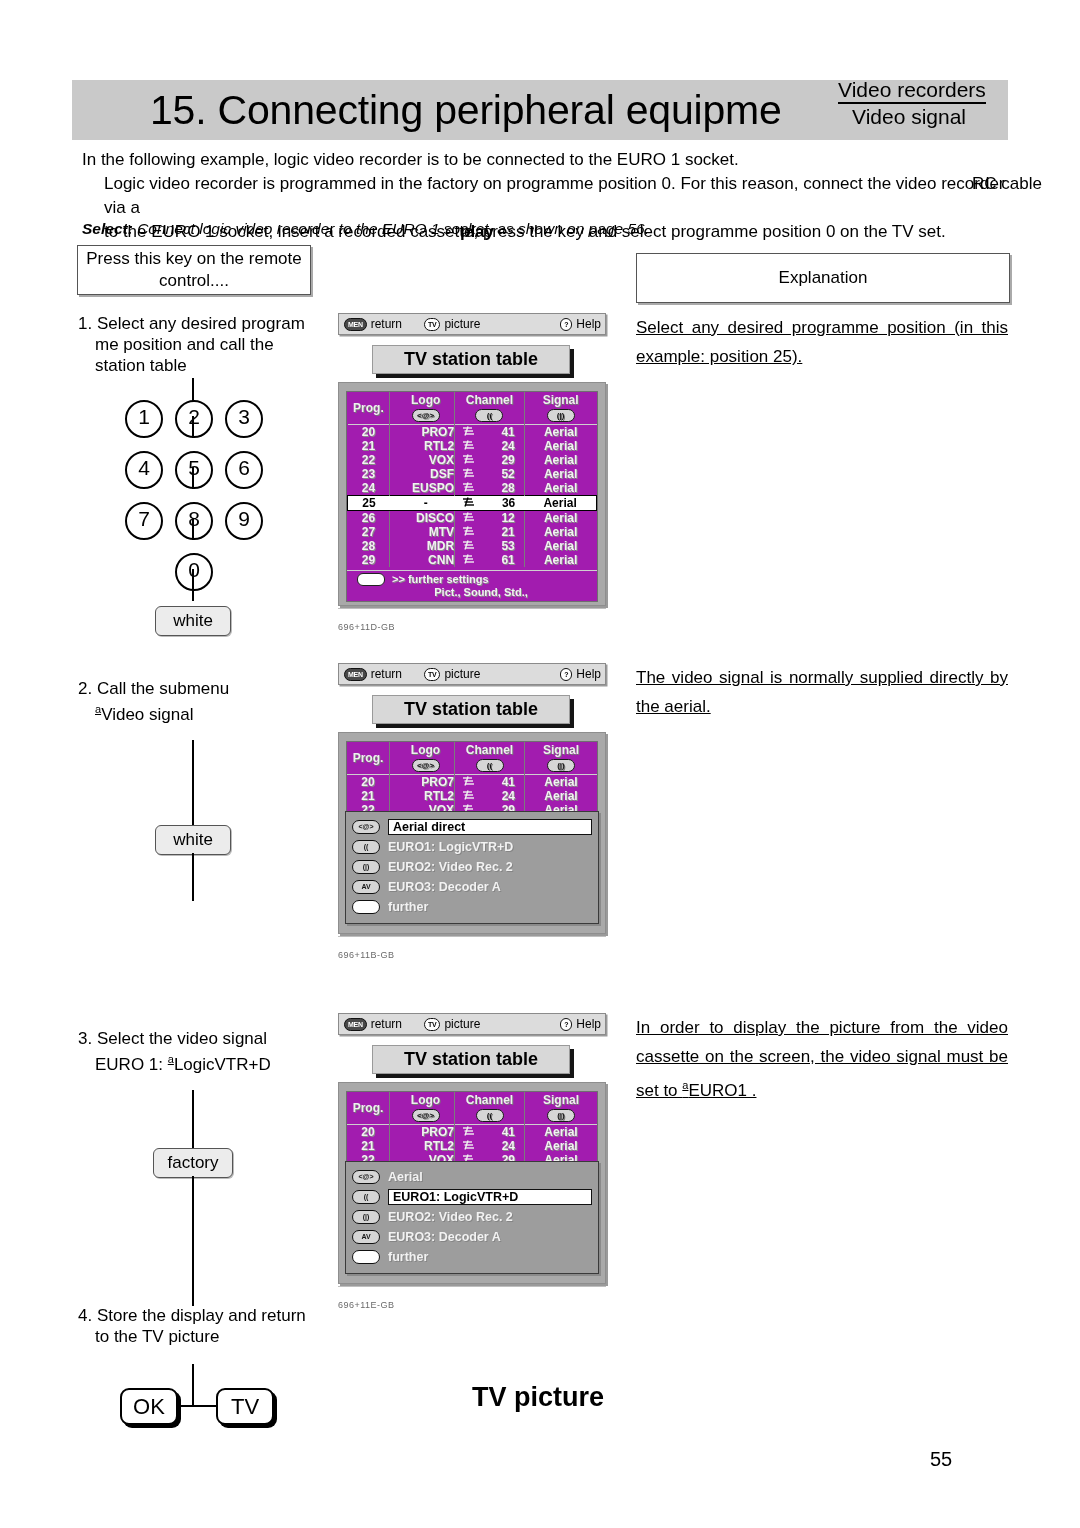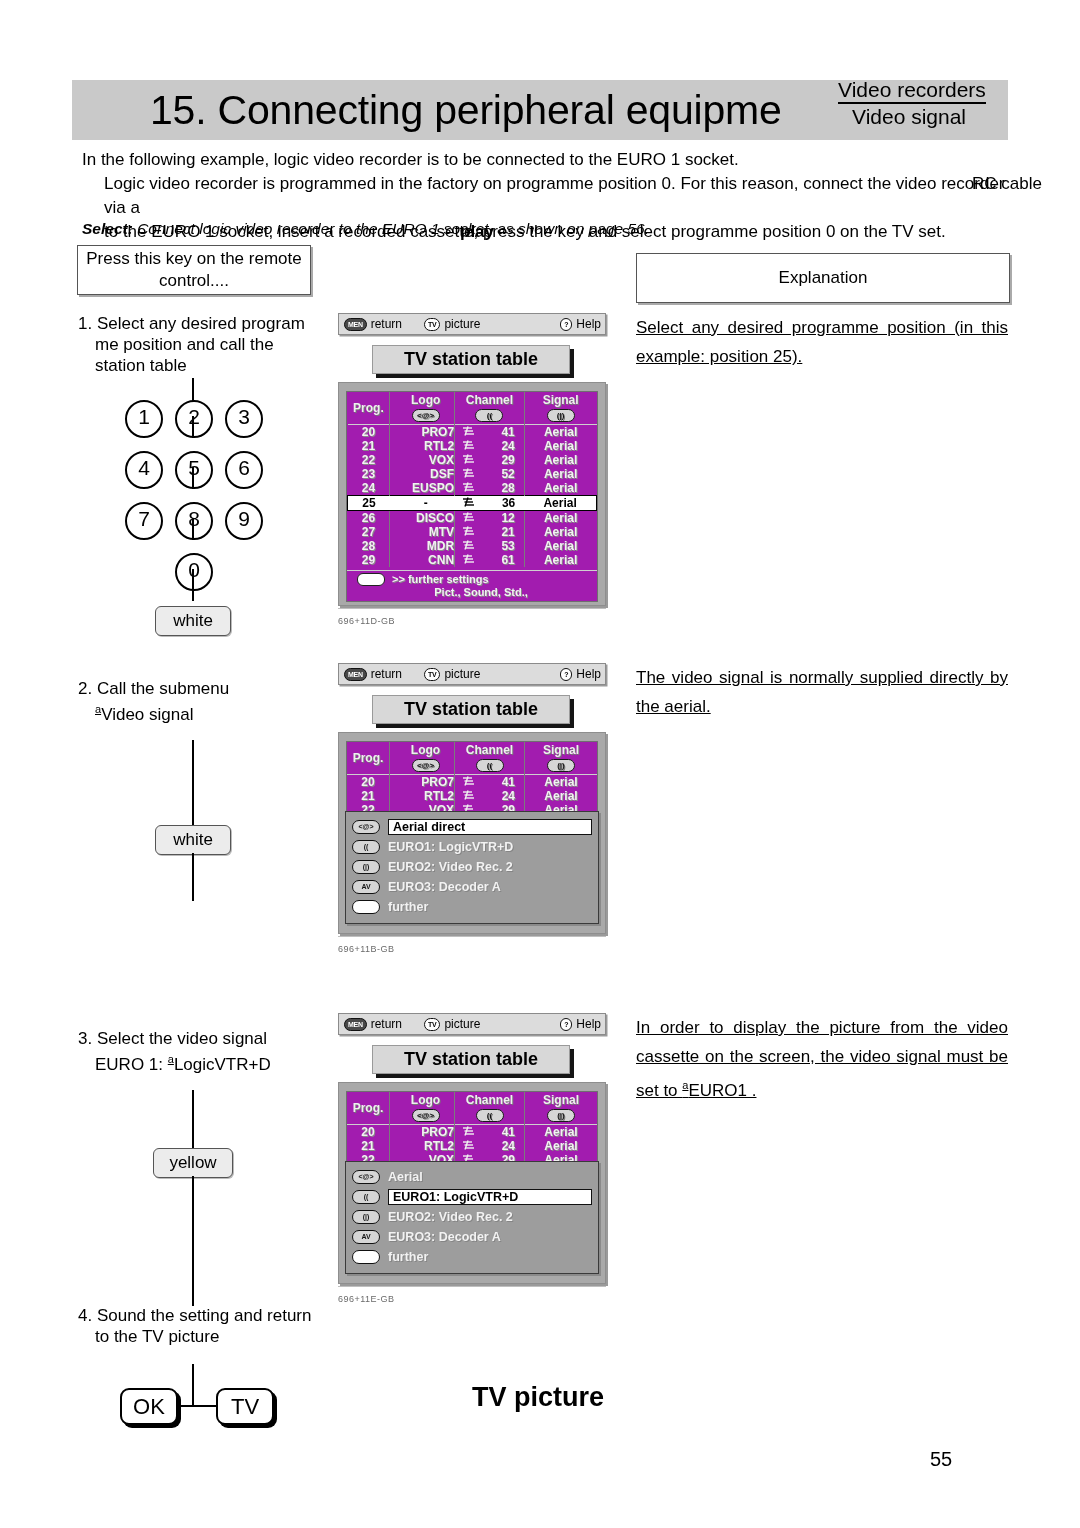--- a/index.html
+++ b/index.html
@@ -170,21 +170,21 @@
   .tv-foot .l1{display:flex;align-items:flex-start;gap:7px;padding-left:10px;}
   .tv-foot .l2{text-align:center;padding-left:18px;}
   .wpill{
     display:inline-block;width:26px;height:11px;background:#fff;
     border:1.3px solid #222;border-radius:6px;
   }
 
   .tv-code{
     font-size:9px;color:#6a6a6a;letter-spacing:0.5px;
     margin-top:2px;border-top:1px solid #bfbfbf;
-    padding-top:7px;
+    padding-top:13px;
   }
 
   
   .submenu{
     position:absolute;left:6px;right:6px;
     background:#9d9d9d;border:1.5px solid #3a3a3a;
     padding:5px 6px 6px 6px;
     box-shadow:2px 2px 0 #8a8a8a;
   }
   .sm-row{display:flex;align-items:center;gap:8px;height:20px;}
@@ -686,21 +686,21 @@
   <div class="step-text" id="step3">
     <div>
       <span>3.</span>
       <span>Select the video signal</span>
     </div>
     <div style="padding-left:17px;">
       <span>EURO 1: </span><span class="sup">a</span><span>LogicVTR+D</span>
     </div>
   </div>
   <div class="vline" style="left:192px;top:1090px;height:60px;"></div>
-  <div class="colorbtn" style="left:153px;top:1148px;width:78px;height:28px;line-height:28px;">yellow</div>
+  <div class="colorbtn" style="left:153px;top:1148px;width:78px;height:28px;line-height:28px;">factory</div>
   <div class="vline" style="left:192px;top:1176px;height:130px;"></div>
 
   <div class="tvscreen" style="left:338px;top:1013px;">
     <div class="tv-topbar">
       <div class="tb-item" style="margin-left:5px;">
         <span class="tb-pill dark">MEN</span>
         <span>return</span>
       </div>
       <div class="tb-item" style="margin-left:22px;">
         <span class="tb-pill">TV</span>
@@ -839,21 +839,21 @@
     <div class="tv-code">696+11E-GB</div>
   </div>
 
   <div class="expl" id="expl3">
     <span>In order to display the picture from the video cassette on the screen, the video signal must be set to </span><span class="sup">a</span><span>EURO1 .</span>
   </div>
 
   <div class="step-text" id="step4">
     <div>
       <span>4.</span>
-      <span>Sound the setting and return</span>
+      <span>Store the display and return</span>
     </div>
     <div style="padding-left:17px;">to the TV picture</div>
   </div>
   <div class="vline" style="left:192px;top:1364px;height:42px;"></div>
   <div class="vline" style="left:160px;top:1405px;width:72px;height:2px;"></div>
   <div class="rkey" style="left:120px;top:1388px;width:54px;height:33px;line-height:33px;">OK</div>
   <div class="rkey" style="left:216px;top:1388px;width:54px;height:33px;line-height:33px;">TV</div>
 
   <div class="tvpicture">TV picture</div>
   <div class="pageno">55</div>

